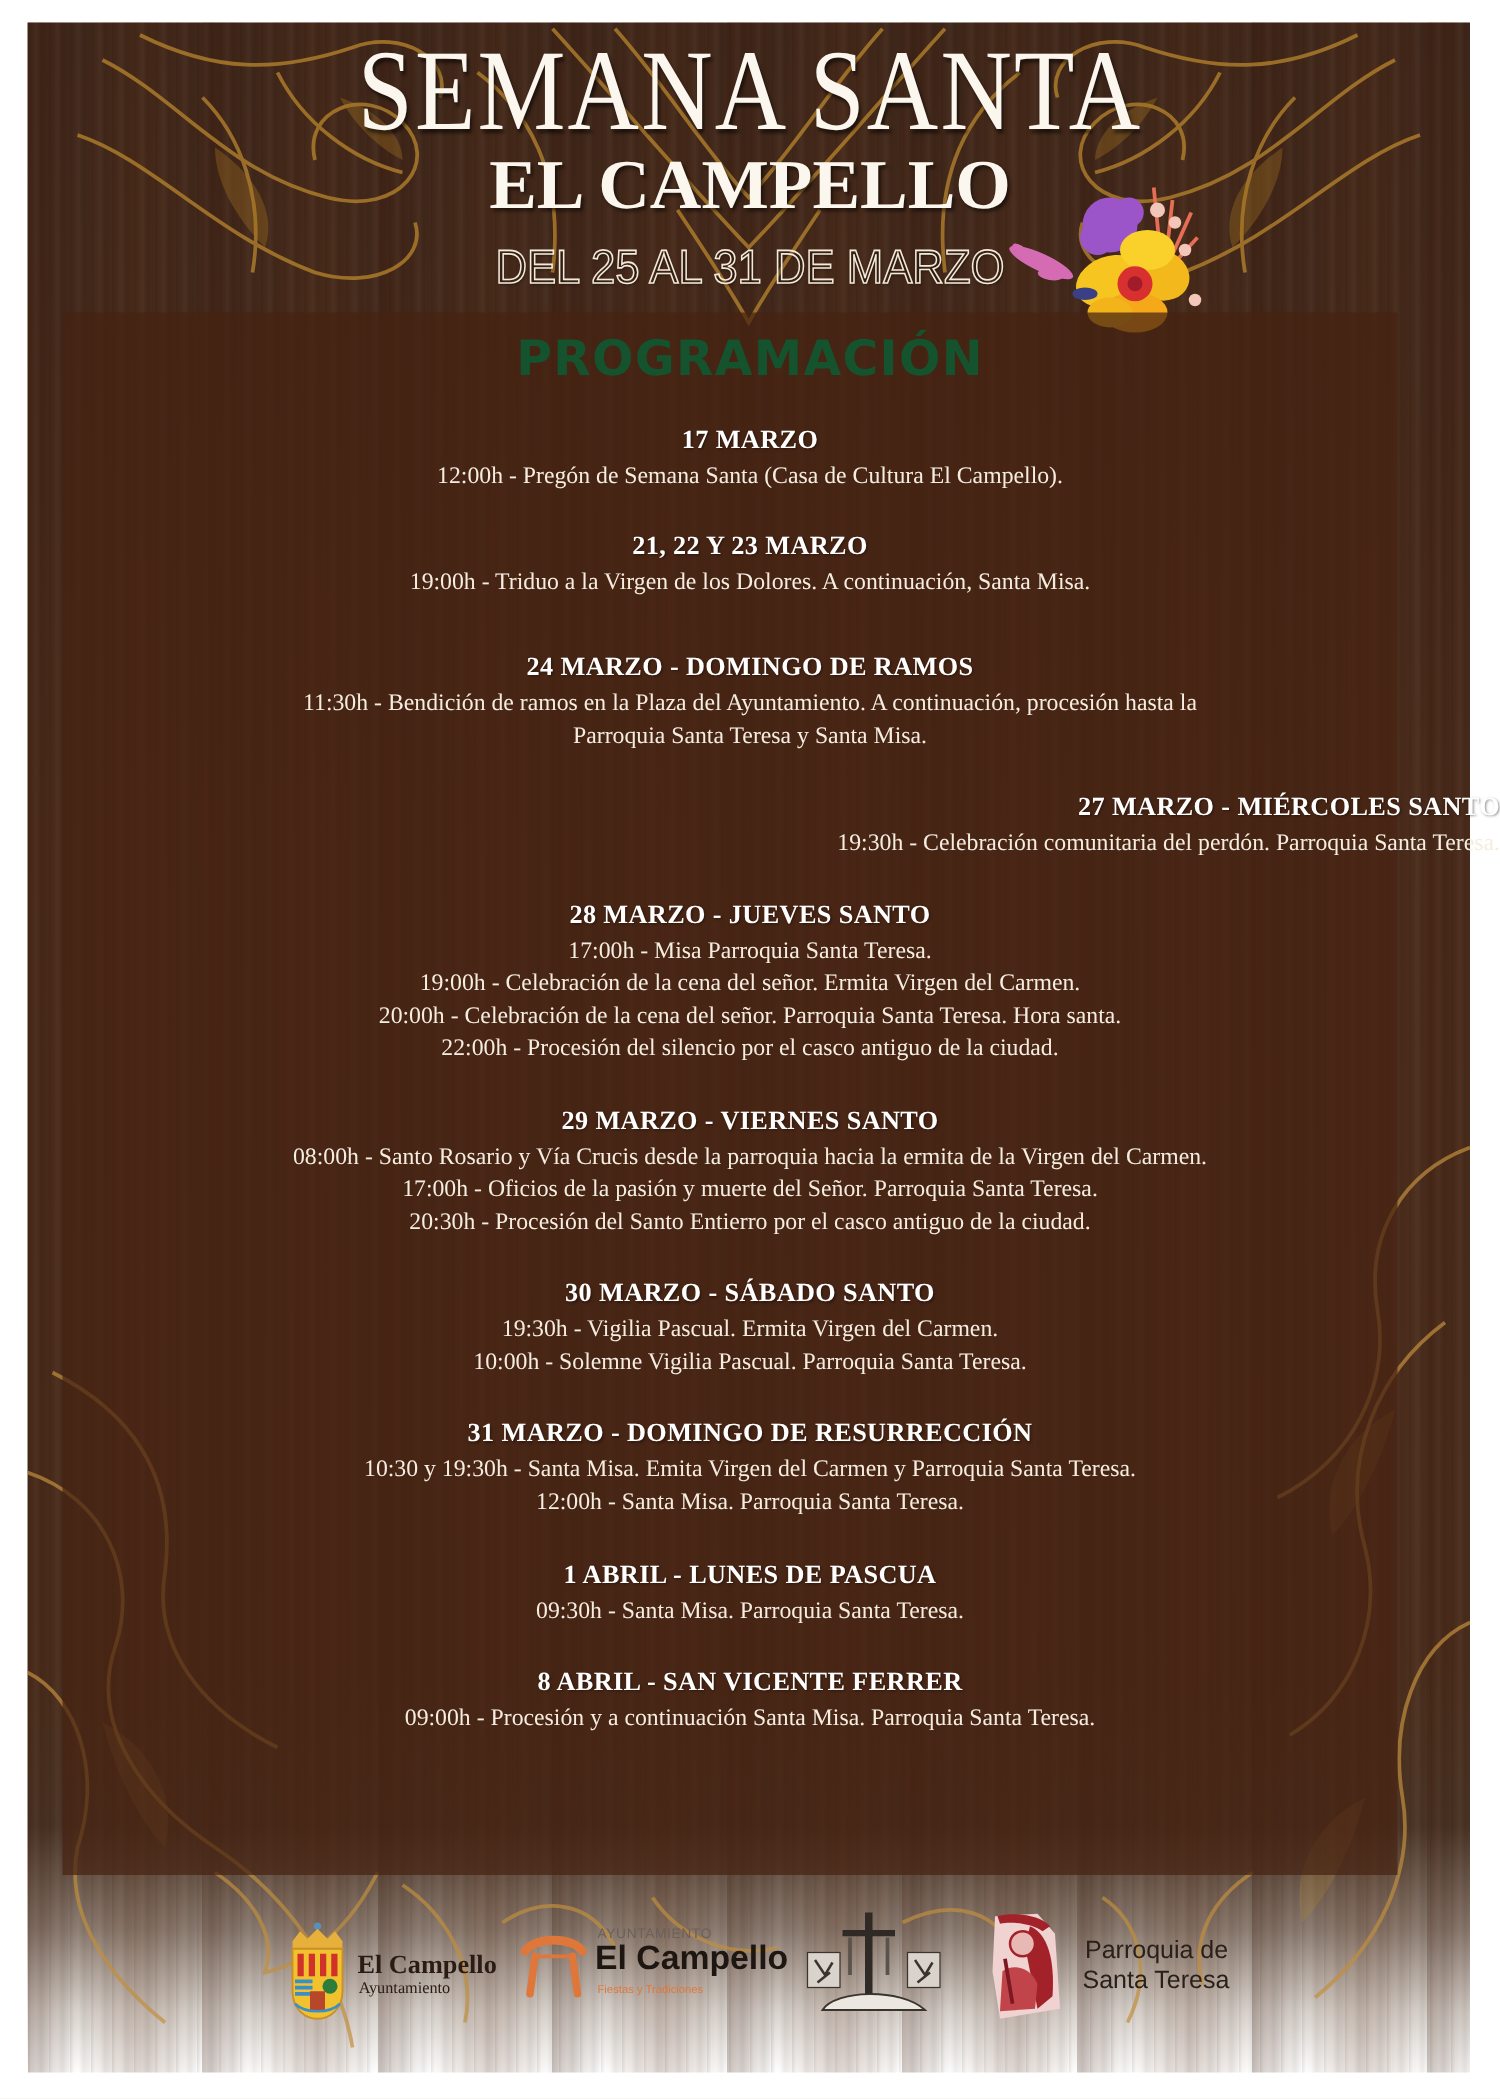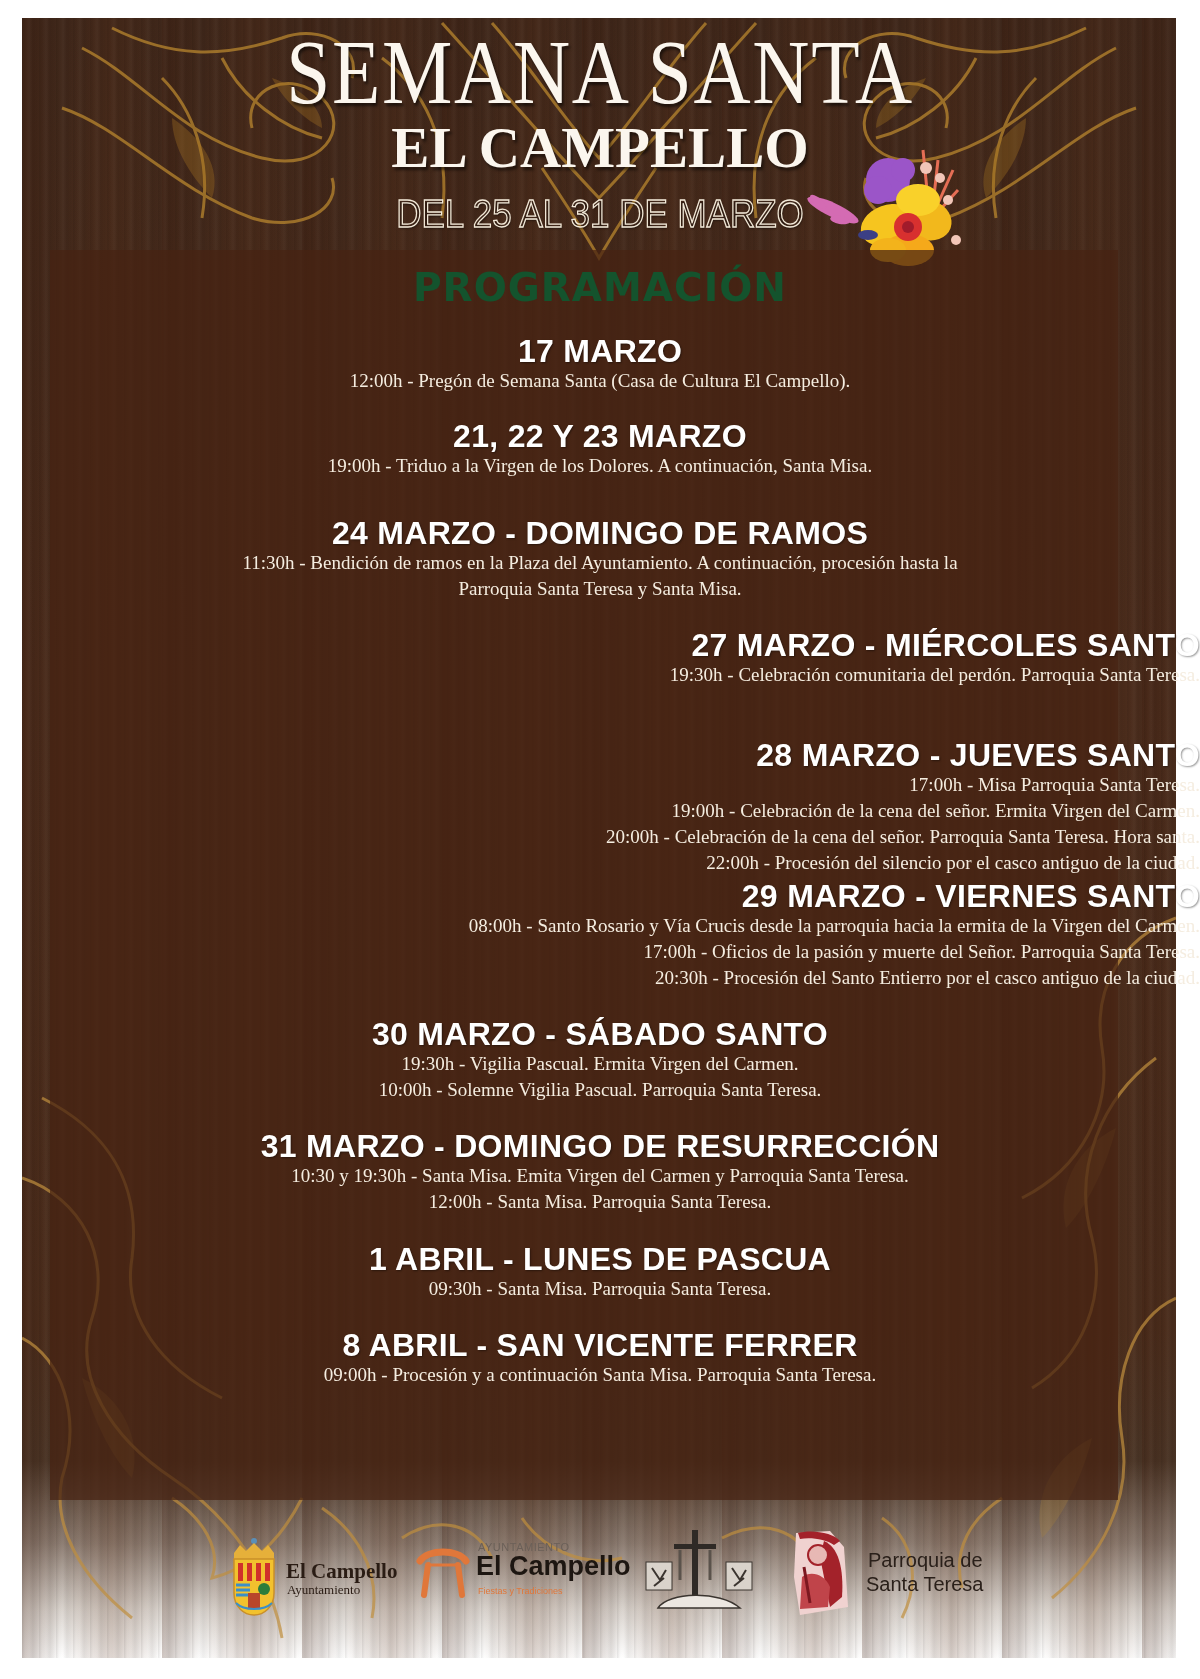--- a/index.html
+++ b/index.html
@@ -47,22 +47,22 @@
   }
 
   .program-title {
     position: absolute; left: 0; width: 100%; top: 268px; text-align: center;
     font-family: "DejaVu Sans", sans-serif; font-weight: bold; font-size: 39px;
     color: #14532d; letter-spacing: 1px; line-height: 1;
   }
 
   .section { position: absolute; left: 0; width: 100%; text-align: center; }
   .section-heading {
-    display: block; font-family: Liberation Sans, sans-serif; font-weight: bold;
-    font-size: 32px; color: #ffffff; line-height: 34px; letter-spacing: 0.3px;
+    display: block; font-family: Liberation Serif, serif; font-weight: bold;
+    font-size: 21px; color: #ffffff; line-height: 34px; letter-spacing: 0.3px;
     text-shadow: 1px 1px 2px rgba(0,0,0,0.4);
   }
   .event-line {
     display: block; font-family: "Liberation Serif", serif; font-size: 19px;
     color: #f5ede0; line-height: 26px; white-space: nowrap;
   }
 
   .footer-logos { position: absolute; left: 0; top: 1515px; width: 100%; height: 130px; }
   .logo { position: absolute; }
   .logo-text-serif { font-family: "Liberation Serif", serif; color: #2a1c14; }
@@ -190,29 +190,29 @@
   <span class="section-heading">24 MARZO - DOMINGO DE RAMOS</span>
   <span class="event-line">11:30h - Bendición de ramos en la Plaza del Ayuntamiento. A continuación, procesión hasta la</span>
   <span class="event-line">Parroquia Santa Teresa y  Santa Misa.</span>
 </div>
 
 <div class="section" style="top:628px;text-align:right;">
   <span class="section-heading">27 MARZO - MIÉRCOLES SANTO</span>
   <span class="event-line">19:30h - Celebración comunitaria del perdón. Parroquia Santa Teresa.</span>
 </div>
 
-<div class="section" style="top:738px;text-align:right;">
+<div class="section" style="top:714px;">
   <span class="section-heading">28 MARZO - JUEVES SANTO</span>
   <span class="event-line">17:00h - Misa Parroquia Santa Teresa.</span>
   <span class="event-line">19:00h - Celebración de la cena del señor. Ermita Virgen del Carmen.</span>
   <span class="event-line">20:00h - Celebración de la cena del señor. Parroquia Santa Teresa. Hora santa.</span>
   <span class="event-line">22:00h - Procesión del silencio por el casco antiguo de la ciudad.</span>
 </div>
 
-<div class="section" style="top:879px;text-align:right;">
+<div class="section" style="top:879px;">
   <span class="section-heading">29 MARZO - VIERNES SANTO</span>
   <span class="event-line">08:00h - Santo Rosario y Vía Crucis desde la parroquia hacia la ermita de la Virgen del Carmen.</span>
   <span class="event-line">17:00h - Oficios de la pasión y muerte del Señor. Parroquia Santa Teresa.</span>
   <span class="event-line">20:30h - Procesión del Santo Entierro por el casco antiguo de la ciudad.</span>
 </div>
 
 <div class="section" style="top:1017px;">
   <span class="section-heading">30 MARZO - SÁBADO SANTO</span>
   <span class="event-line">19:30h - Vigilia Pascual. Ermita Virgen del Carmen.</span>
   <span class="event-line">10:00h - Solemne Vigilia Pascual. Parroquia Santa Teresa.</span>

